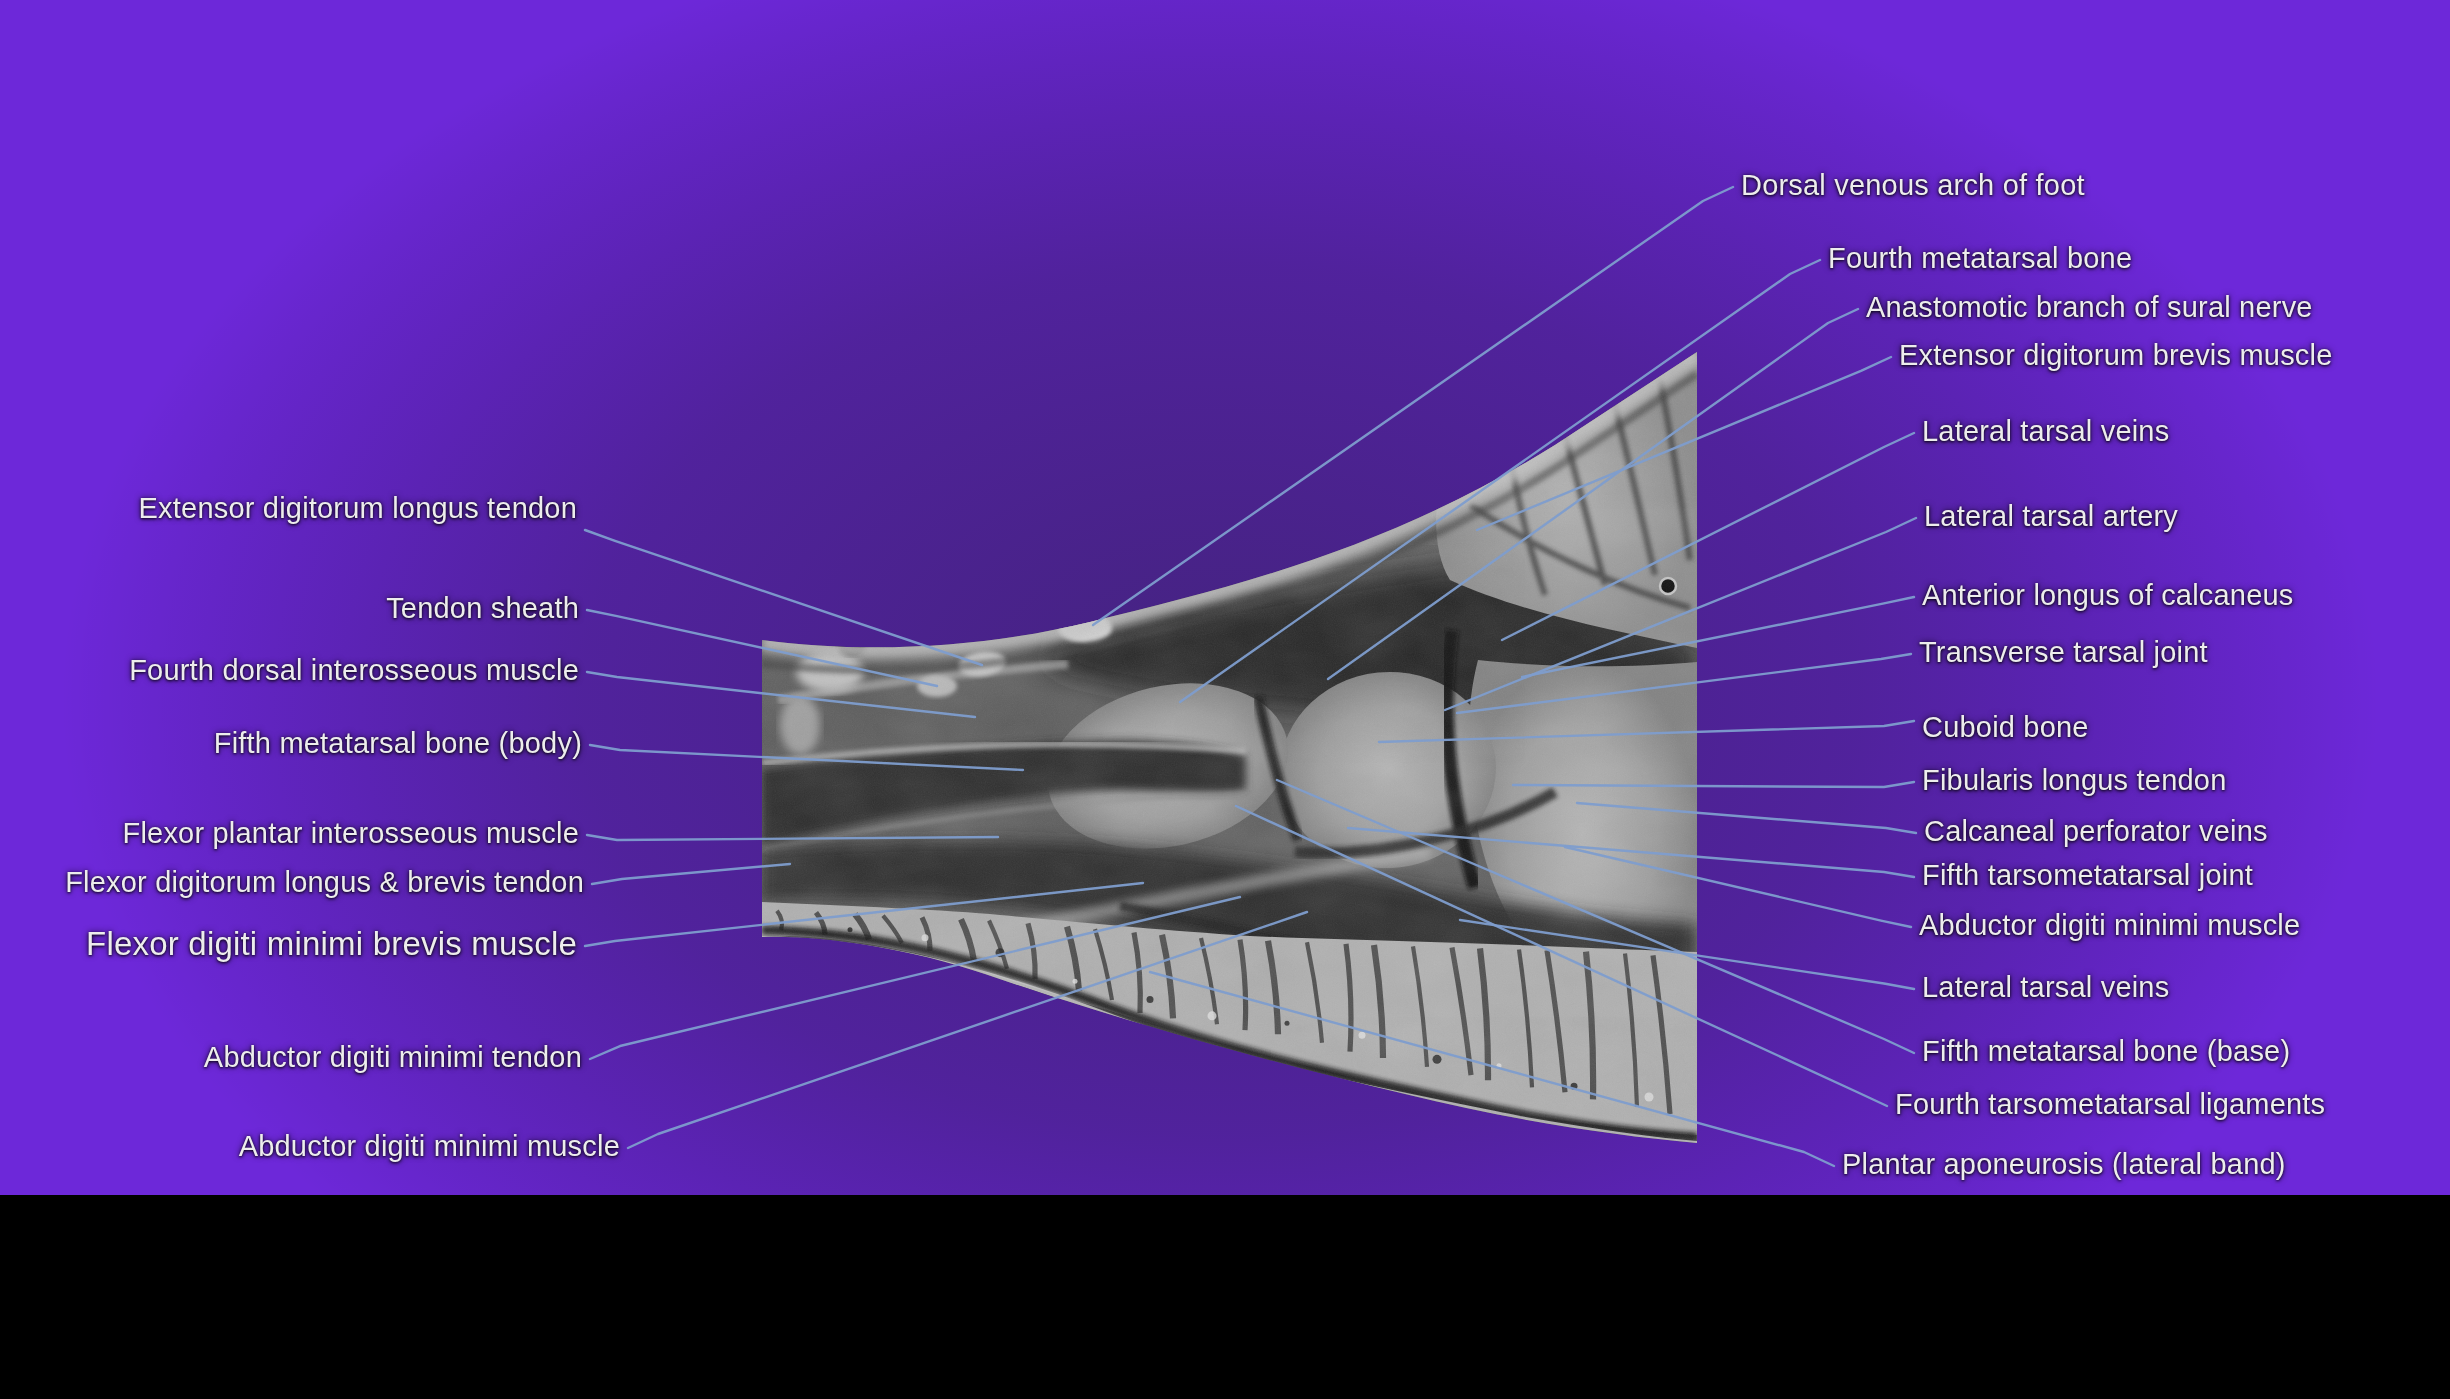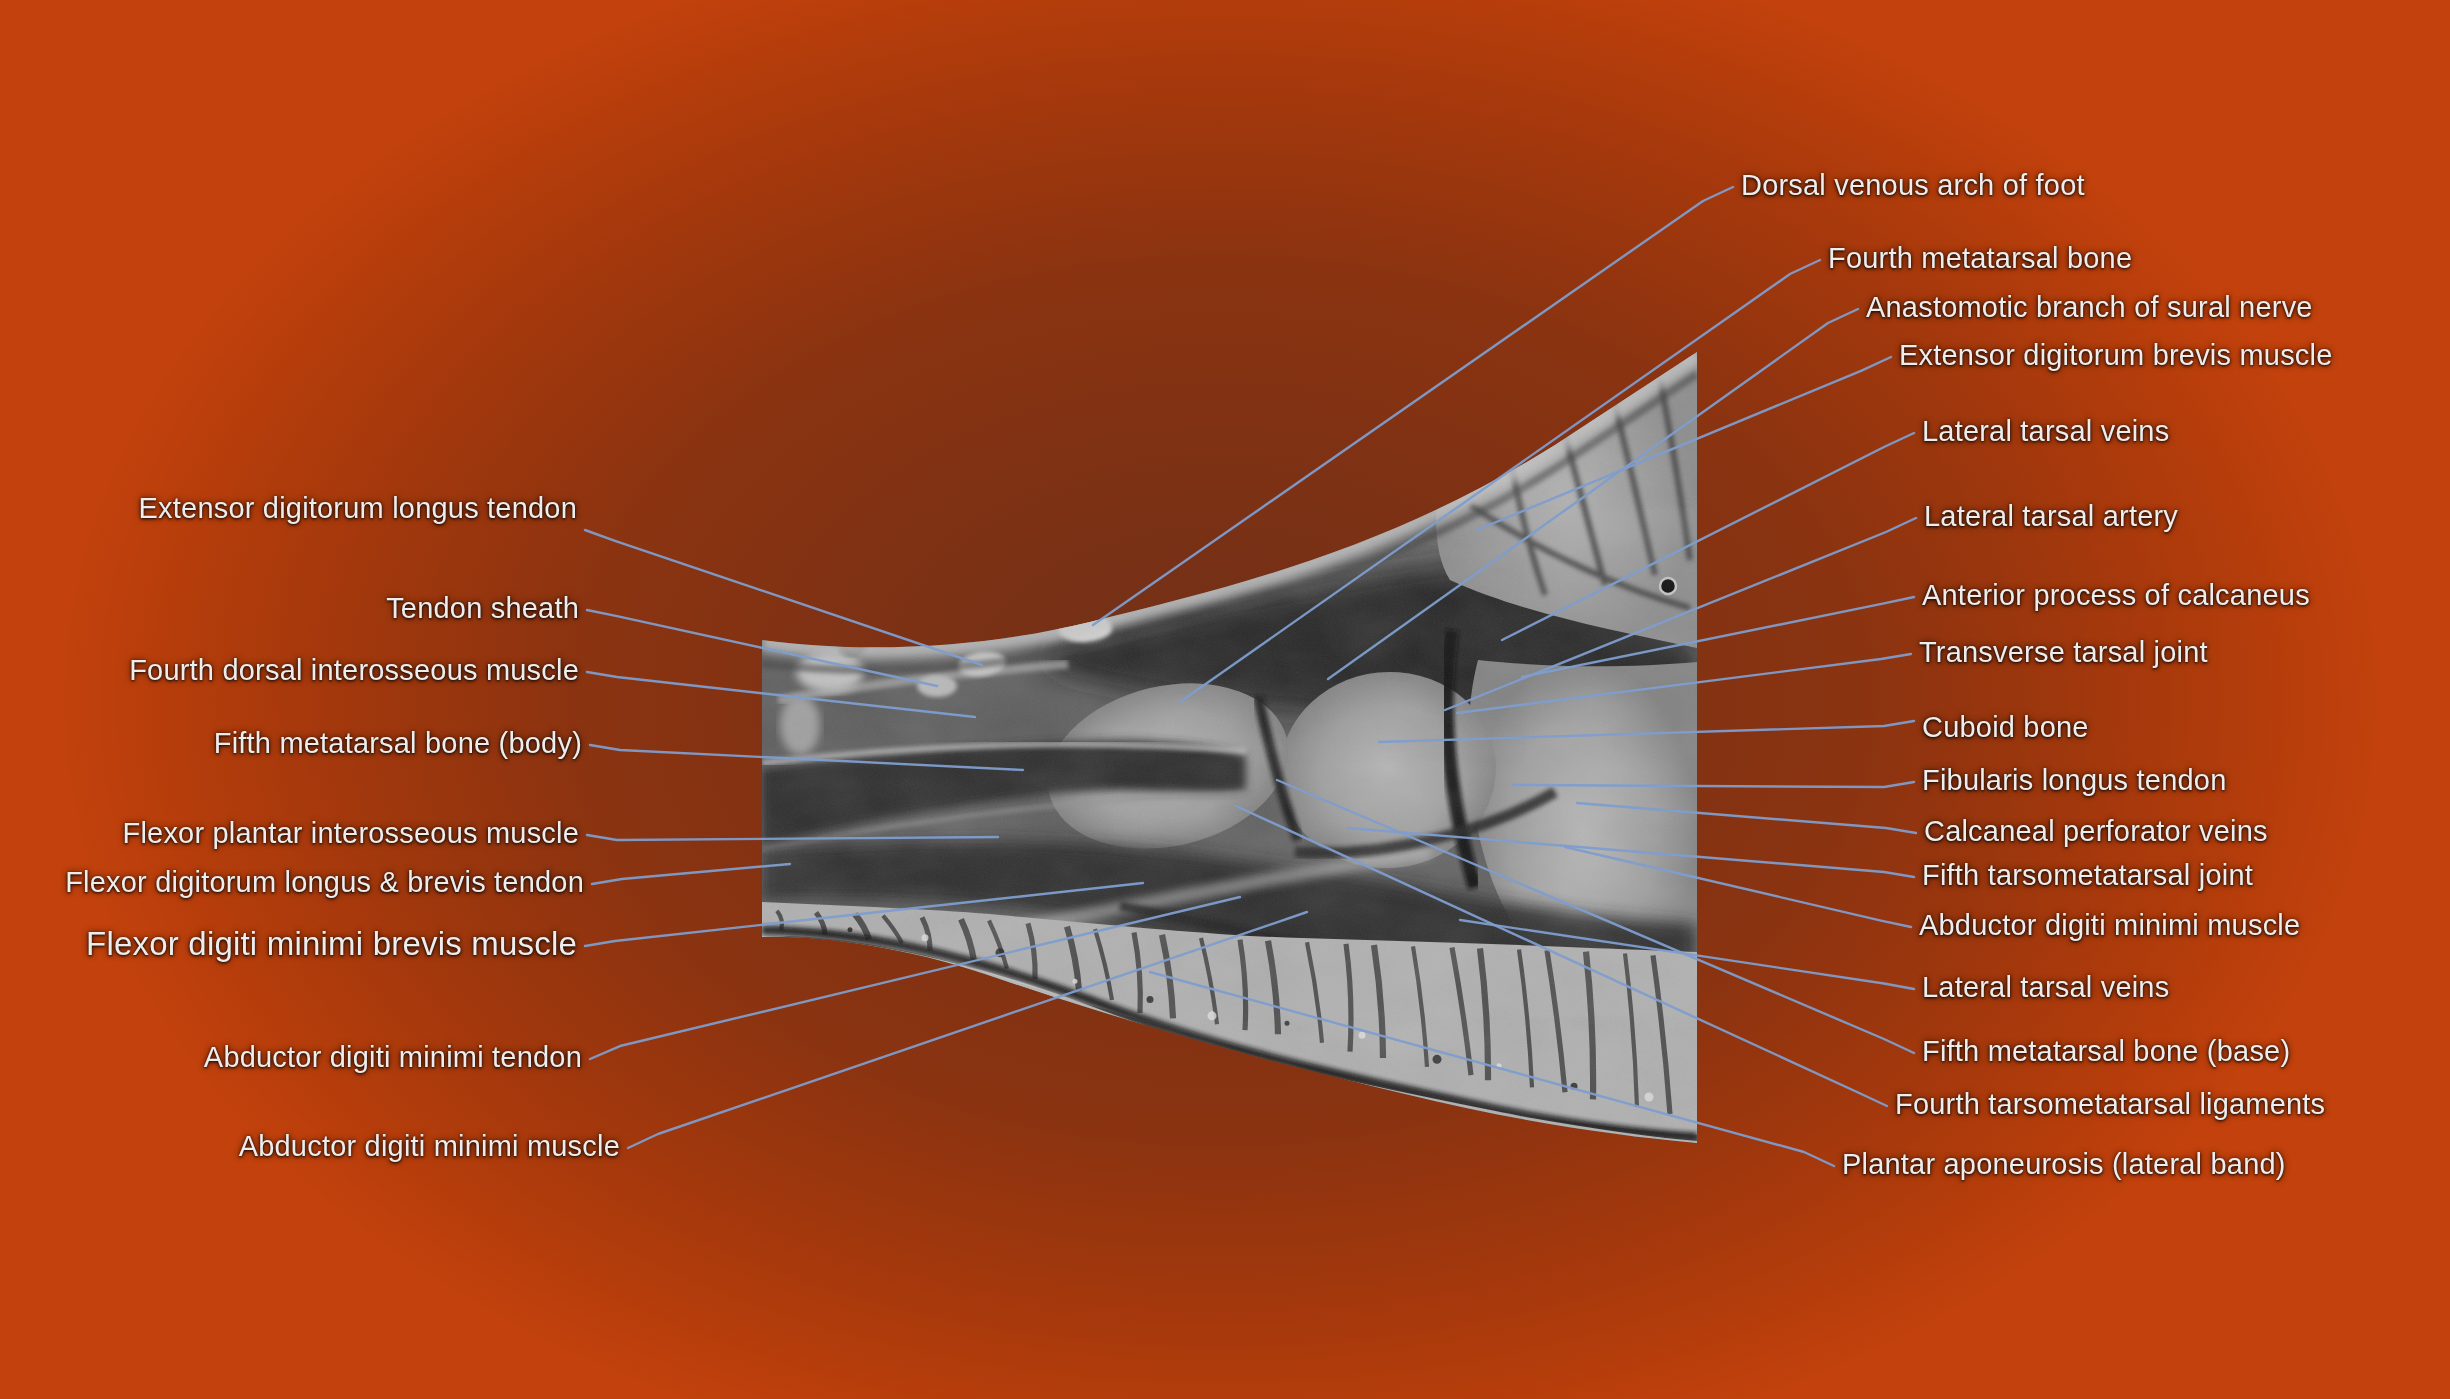--- a/index.html
+++ b/index.html
@@ -1,16 +1,16 @@
 <!DOCTYPE html>
 <html><head>
 <meta charset="utf-8">
 <style>
   html,body{margin:0;padding:0;background:#000;}
-  #stage{position:relative;width:2450px;height:1399px;background:#c2410c;overflow:hidden;
+  #stage{position:relative;width:2450px;height:1195px;background:#6d28d9;overflow:hidden;
          font-family:"Liberation Sans", sans-serif;}
   #scene{position:absolute;left:0;top:0;}
   #labels .label{position:absolute;transform:translateY(-54%);color:#ededed;font-size:29px;
                  letter-spacing:.2px;white-space:nowrap;
                  text-shadow:0 1px 3px rgba(0,0,0,.95), 0 0 6px rgba(0,0,0,.7);}
   #labels .label.left{text-align:right;}
   #leaders polyline{fill:none;stroke-width:2.4px;opacity:.95;stroke-linejoin:round;stroke-linecap:round;}
 </style>
 </head>
 <body>
@@ -217,21 +217,21 @@
       <div class="label" style="top: 357px; color: rgb(237, 237, 237); left: 1899px; font-size: 29px;">
       <span class="label-text">Extensor digitorum brevis muscle</span>
     </div>
       <div class="label" style="top: 433px; color: rgb(237, 237, 237); left: 1922px; font-size: 29px;">
       <span class="label-text">Lateral tarsal veins</span>
     </div>
       <div class="label" style="top: 518px; color: rgb(237, 237, 237); left: 1924px; font-size: 29px;">
       <span class="label-text">Lateral tarsal artery</span>
     </div>
       <div class="label" style="top: 597px; color: rgb(237, 237, 237); left: 1922px; font-size: 29px;">
-      <span class="label-text">Anterior process of calcaneus</span>
+      <span class="label-text">Anterior longus of calcaneus</span>
     </div>
       <div class="label" style="top: 654px; color: rgb(237, 237, 237); left: 1919px; font-size: 29px;">
       <span class="label-text">Transverse tarsal joint</span>
     </div>
       <div class="label" style="top: 721px; color: rgb(237, 237, 237); left: 1922px; font-size: 29px; margin-top: 8px;">
       <span class="label-text">Cuboid bone</span>
     </div>
       <div class="label" style="top: 782px; color: rgb(237, 237, 237); left: 1922px; font-size: 29px;">
       <span class="label-text">Fibularis longus tendon</span>
     </div>

